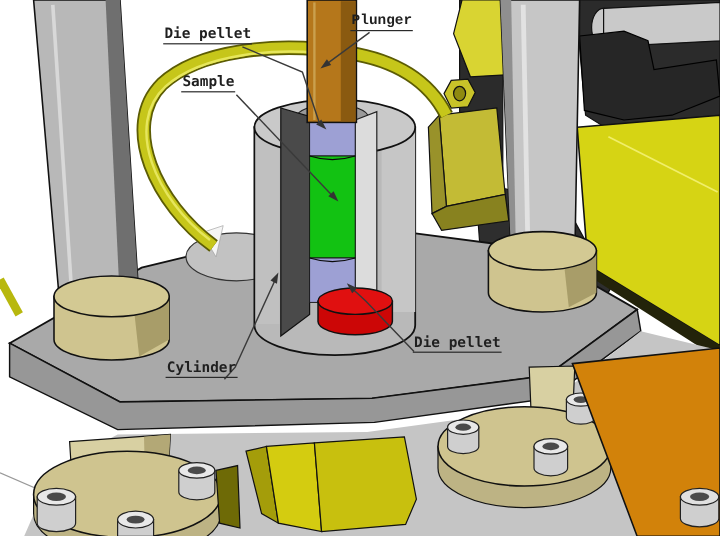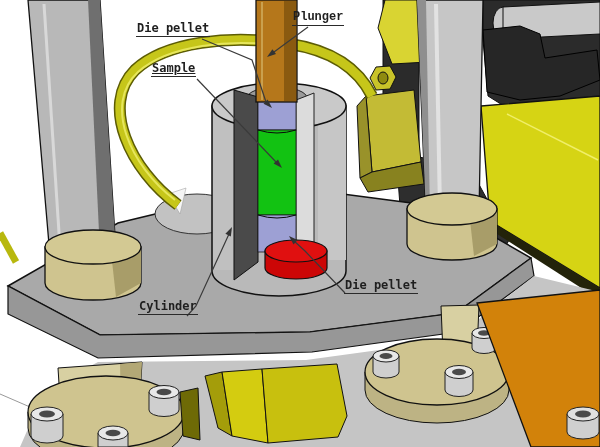--- a/index.html
+++ b/index.html
@@ -129,16 +129,16 @@
   <polyline points="197,79 276,162" fill="none" stroke="#3a3a3a" stroke-width="1.2"></polyline>
   <polygon points="282,168 273.6,163.6 278,159.4" fill="#333"></polygon>
   <polyline points="187,316 196,306 229,234" fill="none" stroke="#3a3a3a" stroke-width="1.2"></polyline>
   <polygon points="232,227 230.8,236.4 225.4,233.8" fill="#333"></polygon>
   <polyline points="345,293 305,251 293,240" fill="none" stroke="#3a3a3a" stroke-width="1.2"></polyline>
   <polygon points="289,236 297.6,240 293.5,244.4" fill="#333"></polygon>
 </svg>
 
   <div class="callout" style="left:136px;top:22px;">Die pellet</div>
   <div class="callout" style="left:292px;top:11px;font-family:Liberation Mono, monospace;">Plunger</div>
-  <div class="callout" style="left:151px;top:62px;text-decoration:underline;">Sample</div>
+  <div class="callout" style="left:151px;top:62px;">Sample</div>
   <div class="callout" style="left:138px;top:300px;">Cylinder</div>
   <div class="callout" style="left:344px;top:279px;">Die pellet</div>
 </div>
 
 </body></html>

